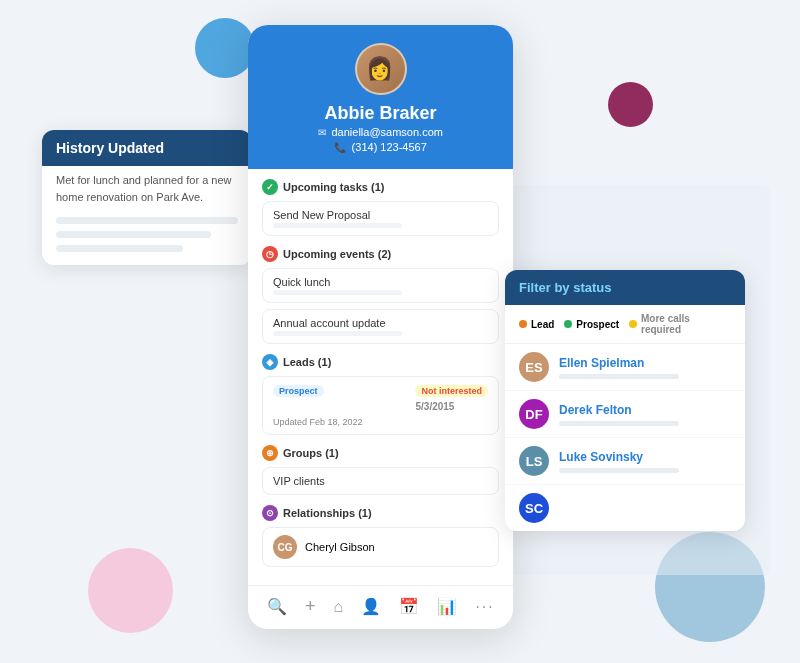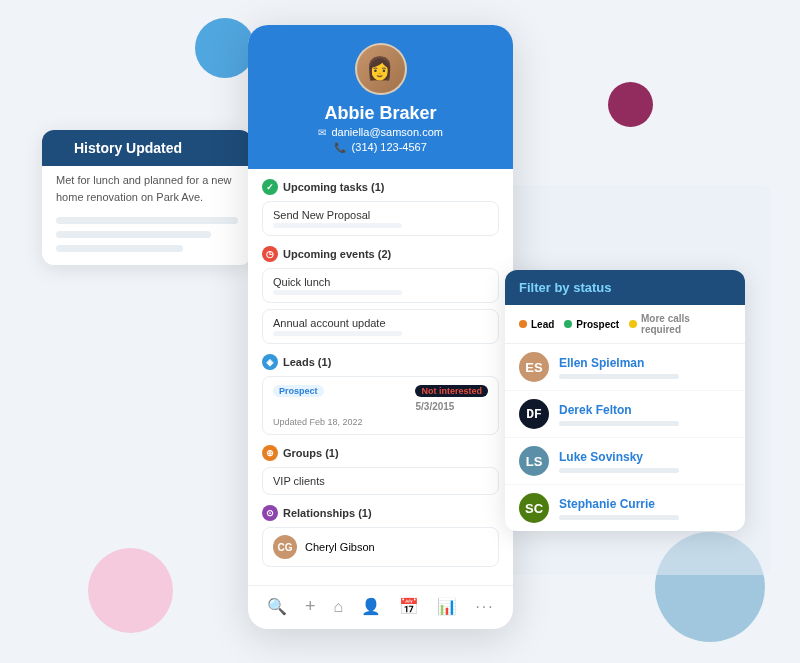--- a/index.html
+++ b/index.html
@@ -36,21 +36,21 @@
       border-radius: 12px;
       box-shadow: 0 4px 20px rgba(0,0,0,0.1);
       overflow: hidden;
       z-index: 2;
     }
     .history-card-header {
       background: #1e4d7b;
       color: #fff;
       font-size: 14px;
       font-weight: 600;
-      padding: 10px 32px;
+      padding: 10px 14px;
     }
     .history-card-body {
       padding: 6px 14px;
     }
     .history-card-text {
       font-size: 11px;
       color: #555;
       line-height: 1.5;
       margin-bottom: 12px;
     }
@@ -190,21 +190,21 @@
     }
     .badge {
       display: inline-block;
       padding: 1px 6px;
       border-radius: 10px;
       font-size: 9px;
       font-weight: 600;
       margin-bottom: 2px;
     }
     .badge-prospect { background: #e8f4fd; color: #2980d9; }
-    .badge-notinterested { background: #0f172a; color: #e74c3c; }
+    .badge-notinterested { background: #fef9c3; color: #e74c3c; }
 
     
     .rel-item {
       display: flex;
       align-items: center;
       gap: 8px;
       background: #fff;
       border: 1px solid #e8edf2;
       border-radius: 8px;
       padding: 7px 10px;
@@ -469,35 +469,31 @@
     </div>
 
     <div class="person-row">
       <div class="person-avatar" style="background:#c8956c;">ES</div>
       <div class="person-info">
         <div class="person-name">Ellen Spielman</div>
         <div class="person-line"></div>
       </div>
     </div>
     <div class="person-row">
-      <div class="person-avatar" style="background:#0f172a;font-family:Liberation Mono, monospace;">DF</div>
+      <div class="person-avatar" style="background:#a21caf;">DF</div>
       <div class="person-info">
         <div class="person-name">Derek Felton</div>
         <div class="person-line"></div>
       </div>
     </div>
     <div class="person-row">
       <div class="person-avatar" style="background:#5b8fa8;">LS</div>
       <div class="person-info">
         <div class="person-name">Luke Sovinsky</div>
         <div class="person-line"></div>
       </div>
     </div>
     <div class="person-row" style="border-bottom:none;">
-      <div class="person-avatar" style="background:#4d7c0f;">SC</div>
-      <div class="person-info">
-        <div class="person-name">Stephanie Currie</div>
-        <div class="person-line"></div>
-      </div>
+      <div class="person-avatar" style="background:#1d4ed8;">SC</div>
     </div>
   </div>
 
 </div>
 
 </body></html>

